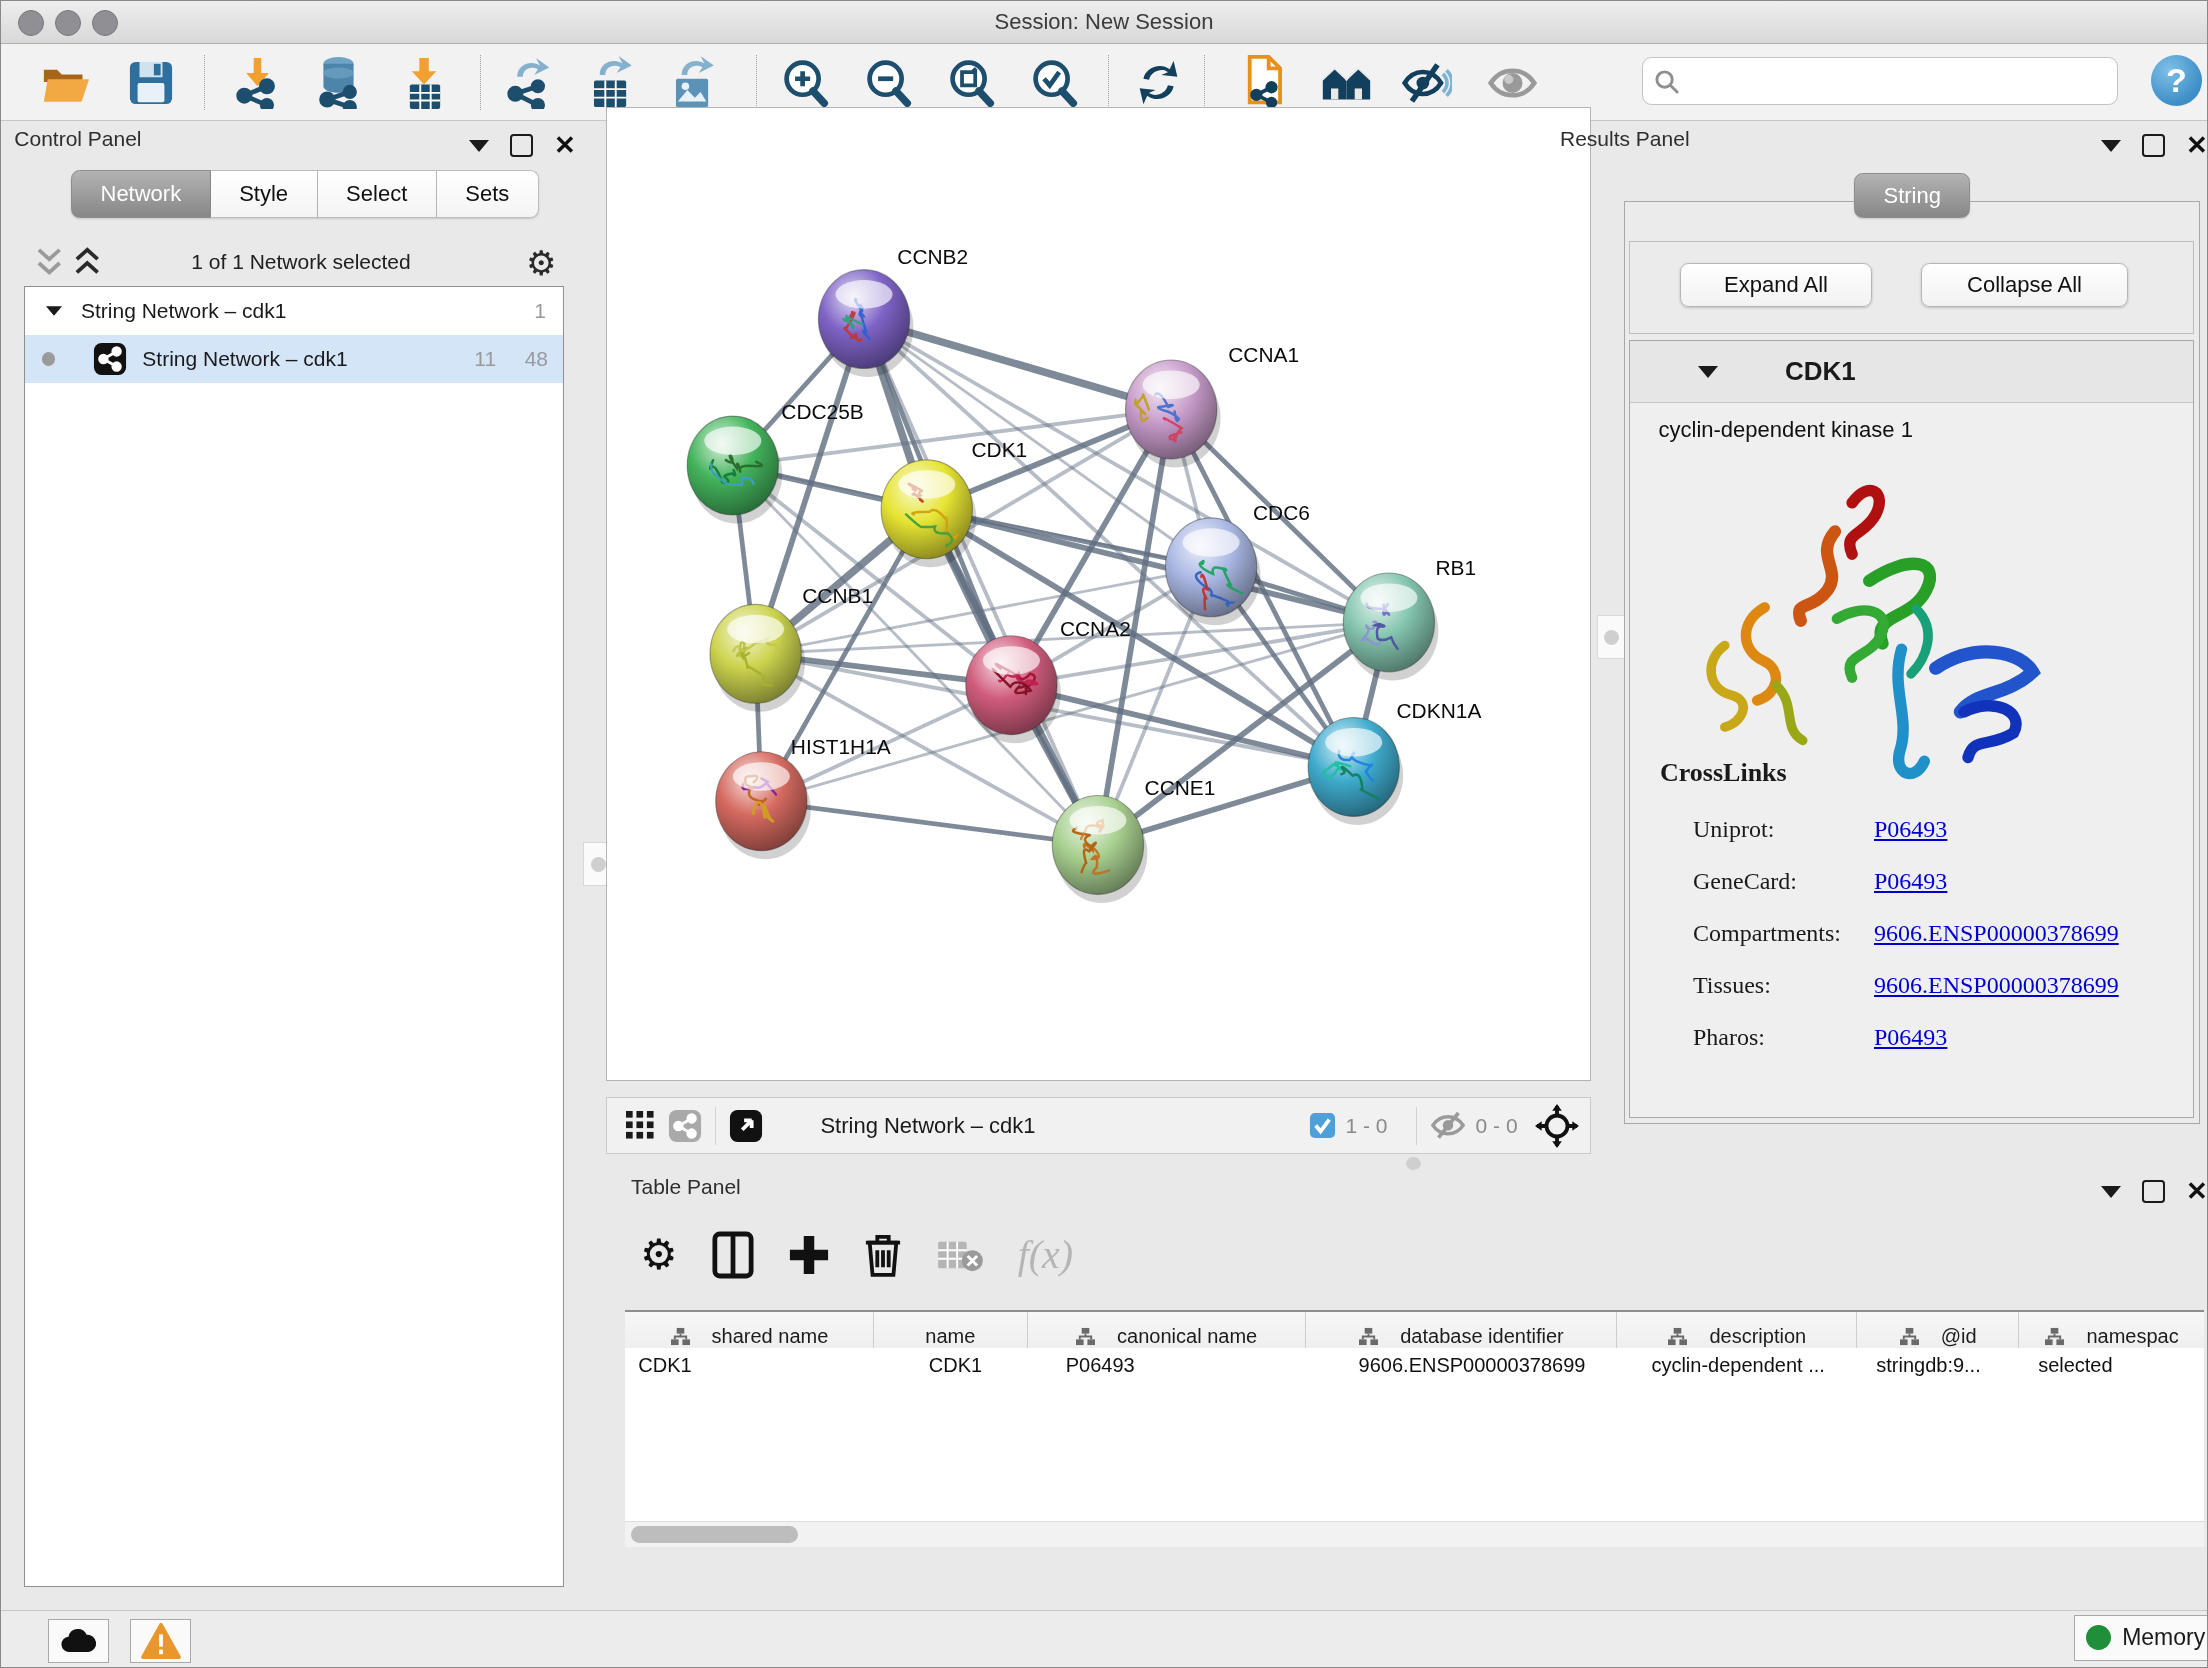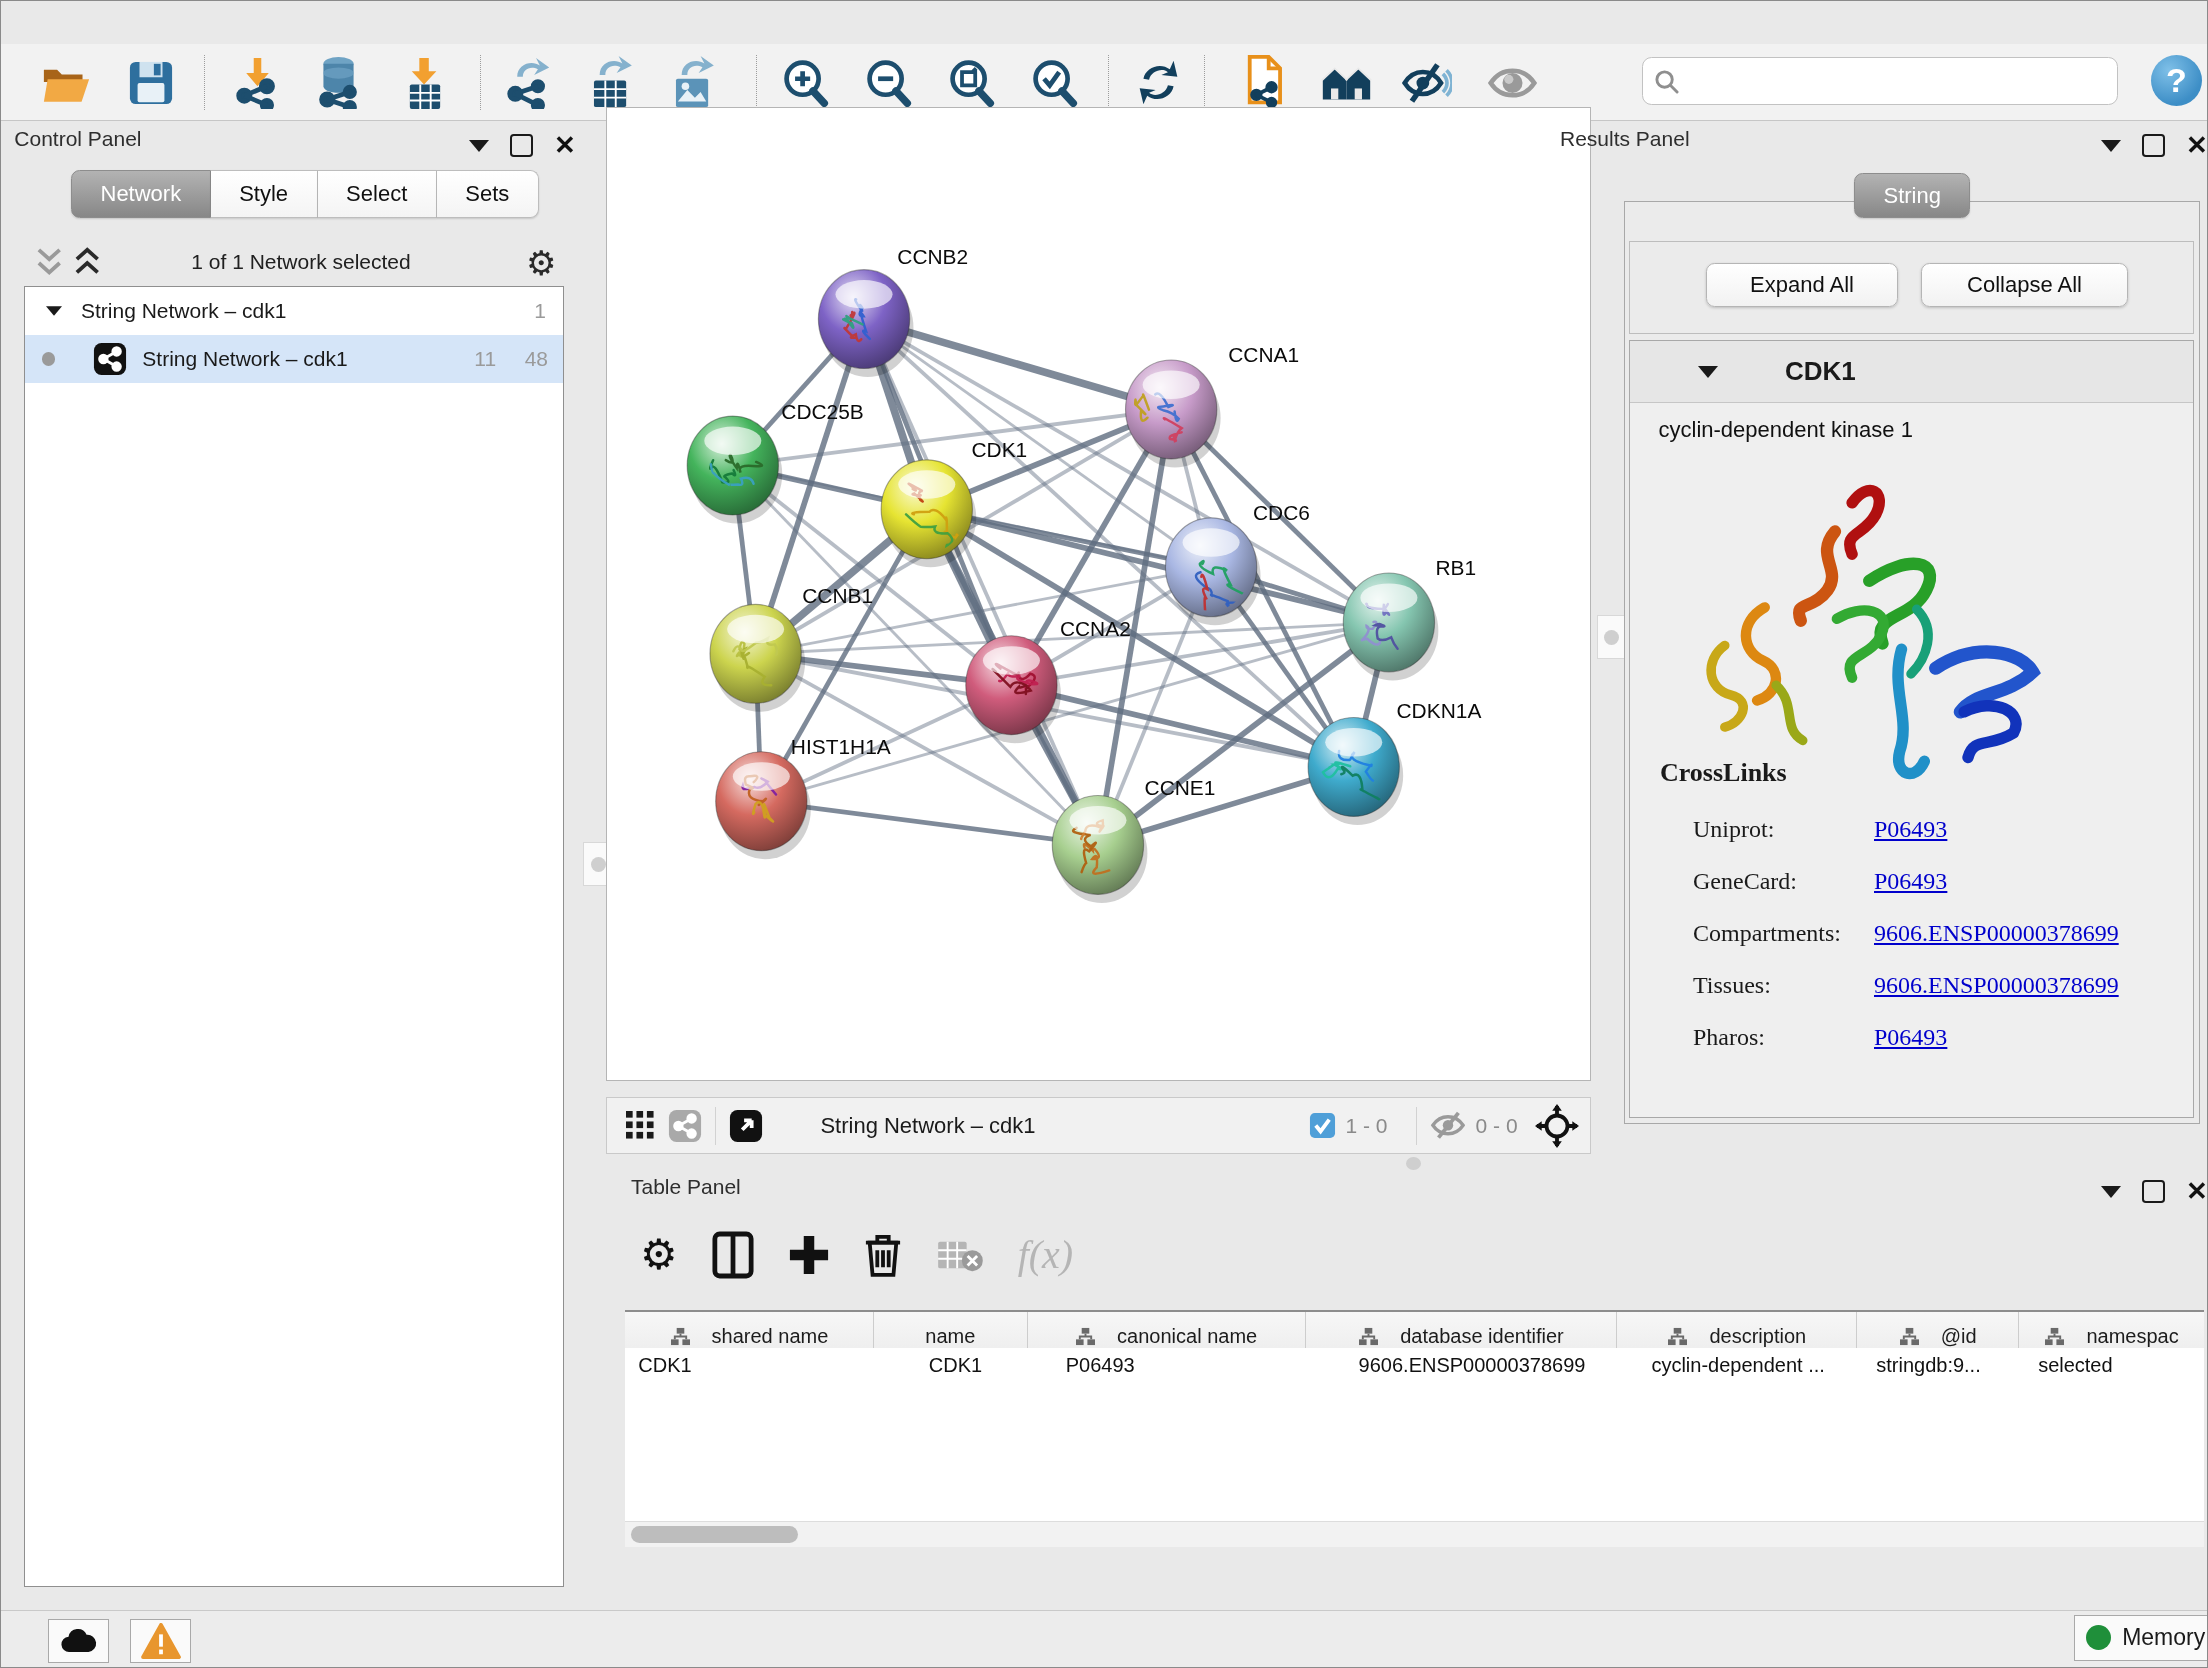--- a/index.html
+++ b/index.html
@@ -65,20 +65,26 @@
   
   .statusbar{left:0;top:1609px;width:100%;height:59px;background:#ececec;border-top:1.9px solid #c9c9c9;}
   .sbtn{background:#fafafa;border:1.9px solid #a9a9a9;display:flex;align-items:center;justify-content:center;margin-left:26px;}
   svg{display:block;}
 </style>
 </head>
 <body>
 
 <div class="window">
 
+  <div class="abs titlebar">
+    <div class="abs tl" style="left:17px"></div>
+    <div class="abs tl" style="left:54px"></div>
+    <div class="abs tl" style="left:91px"></div>
+    <div class="title-text">Session: New Session</div>
+  </div>
 
   <div class="abs toolbar">
     <div class="abs tbi" style="left:40px">
       <svg width="49" height="42" viewBox="0 0 52 44">
         <path d="M2 8 h14 l5 5 h22 v8 H2z" fill="#a86418"></path>
         <path d="M6 18 h44 l-8 24 H2z" fill="#f2a944"></path>
       </svg>
       </div>
     <div class="abs tbi" style="left:124px">
       <svg width="46" height="46" viewBox="0 0 48 48">
@@ -613,21 +619,21 @@
   <div class="abs pctl" style="left:2100px;top:133px">
     <span class="tri-down"></span>
     <span class="boxg"></span>
     <span class="xg">✕</span>
   </div>
   <div class="abs rbox" style="left:1623px;top:200px;width:574px;height:921px"></div>
   <div class="abs seg" style="left:1853px;top:172px">
     <span class="tab sel" style="border-radius:8.6px;height:43px;line-height:43px">String</span>
   </div>
   <div class="abs rbox" style="left:1628px;top:240px;width:563px;height:91px;background:#ebebeb;border-color:#bdbdbd">
-    <div class="btn abs" style="left:76px;top:21px;width:190px;height:42px;line-height:42px">Expand All</div>
+    <div class="btn abs" style="left:50px;top:21px;width:190px;height:42px;line-height:42px">Expand All</div>
     <div class="btn abs" style="left:291px;top:21px;width:205px;height:42px;line-height:42px">Collapse All</div>
   </div>
   <div class="abs rbox" style="left:1628px;top:339px;width:563px;height:776px;background:#efefef">
     <div class="abs" style="left:0;top:0;width:100%;height:61px;background:#e6e6e6;border-bottom:1.9px solid #c6c6c6;display:flex;align-items:center">
       <span class="tri-down" style="margin-left:68px"></span>
       <span style="margin-left:67px;font-size:26px;font-weight:bold">CDK1</span>
     </div>
     <div class="abs" style="left:28.5px;top:76px;font-size:22px;color:#111">cyclin-dependent kinase 1</div>
 
     <svg class="abs" style="left:53px;top:122px" width="418" height="361" viewBox="0 0 440 380">

